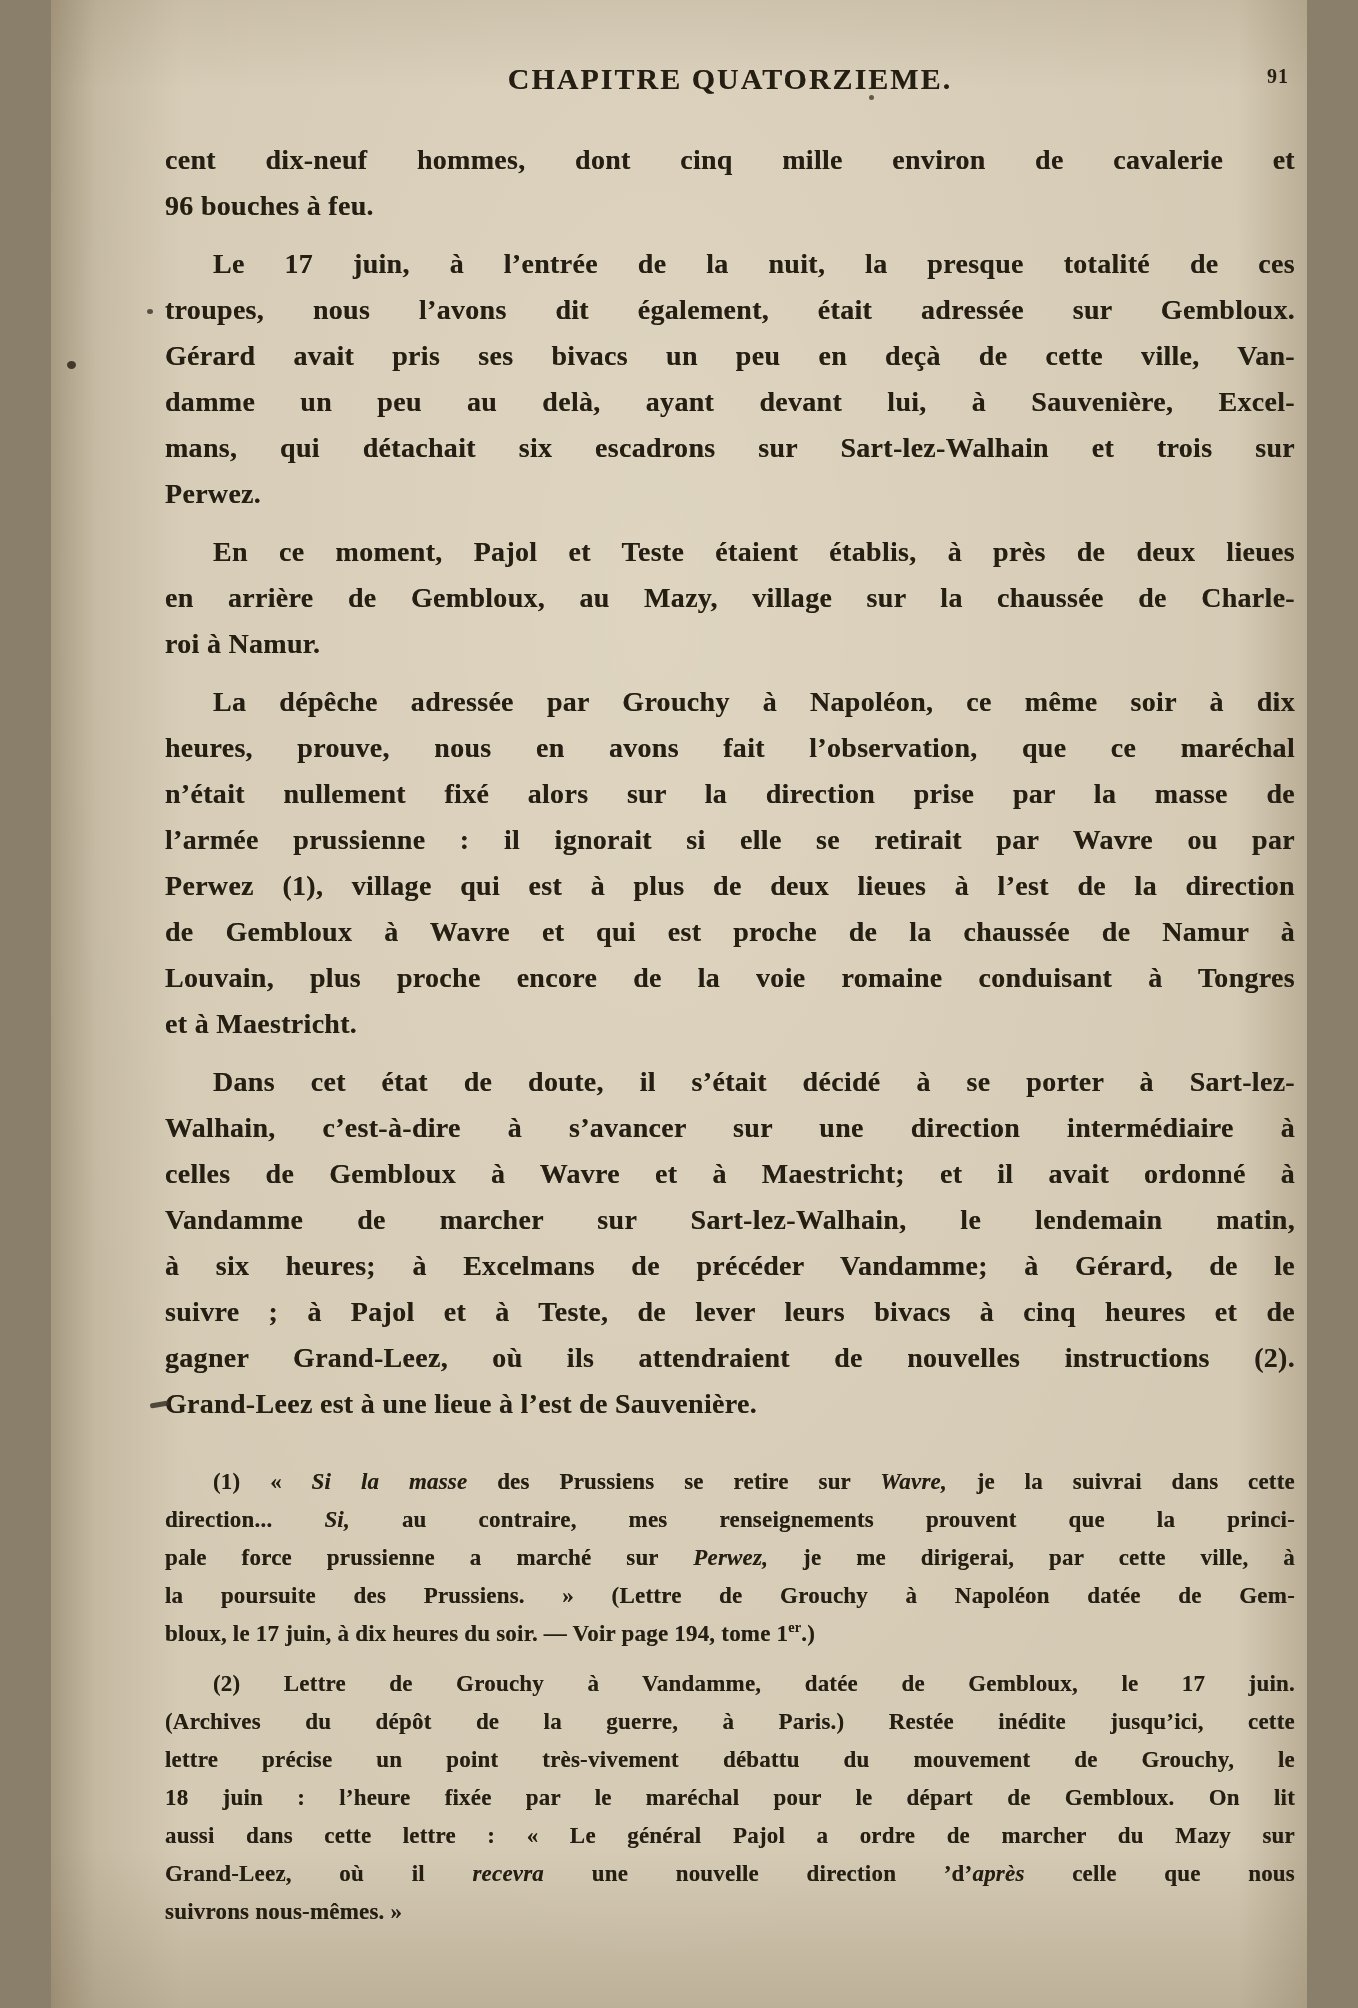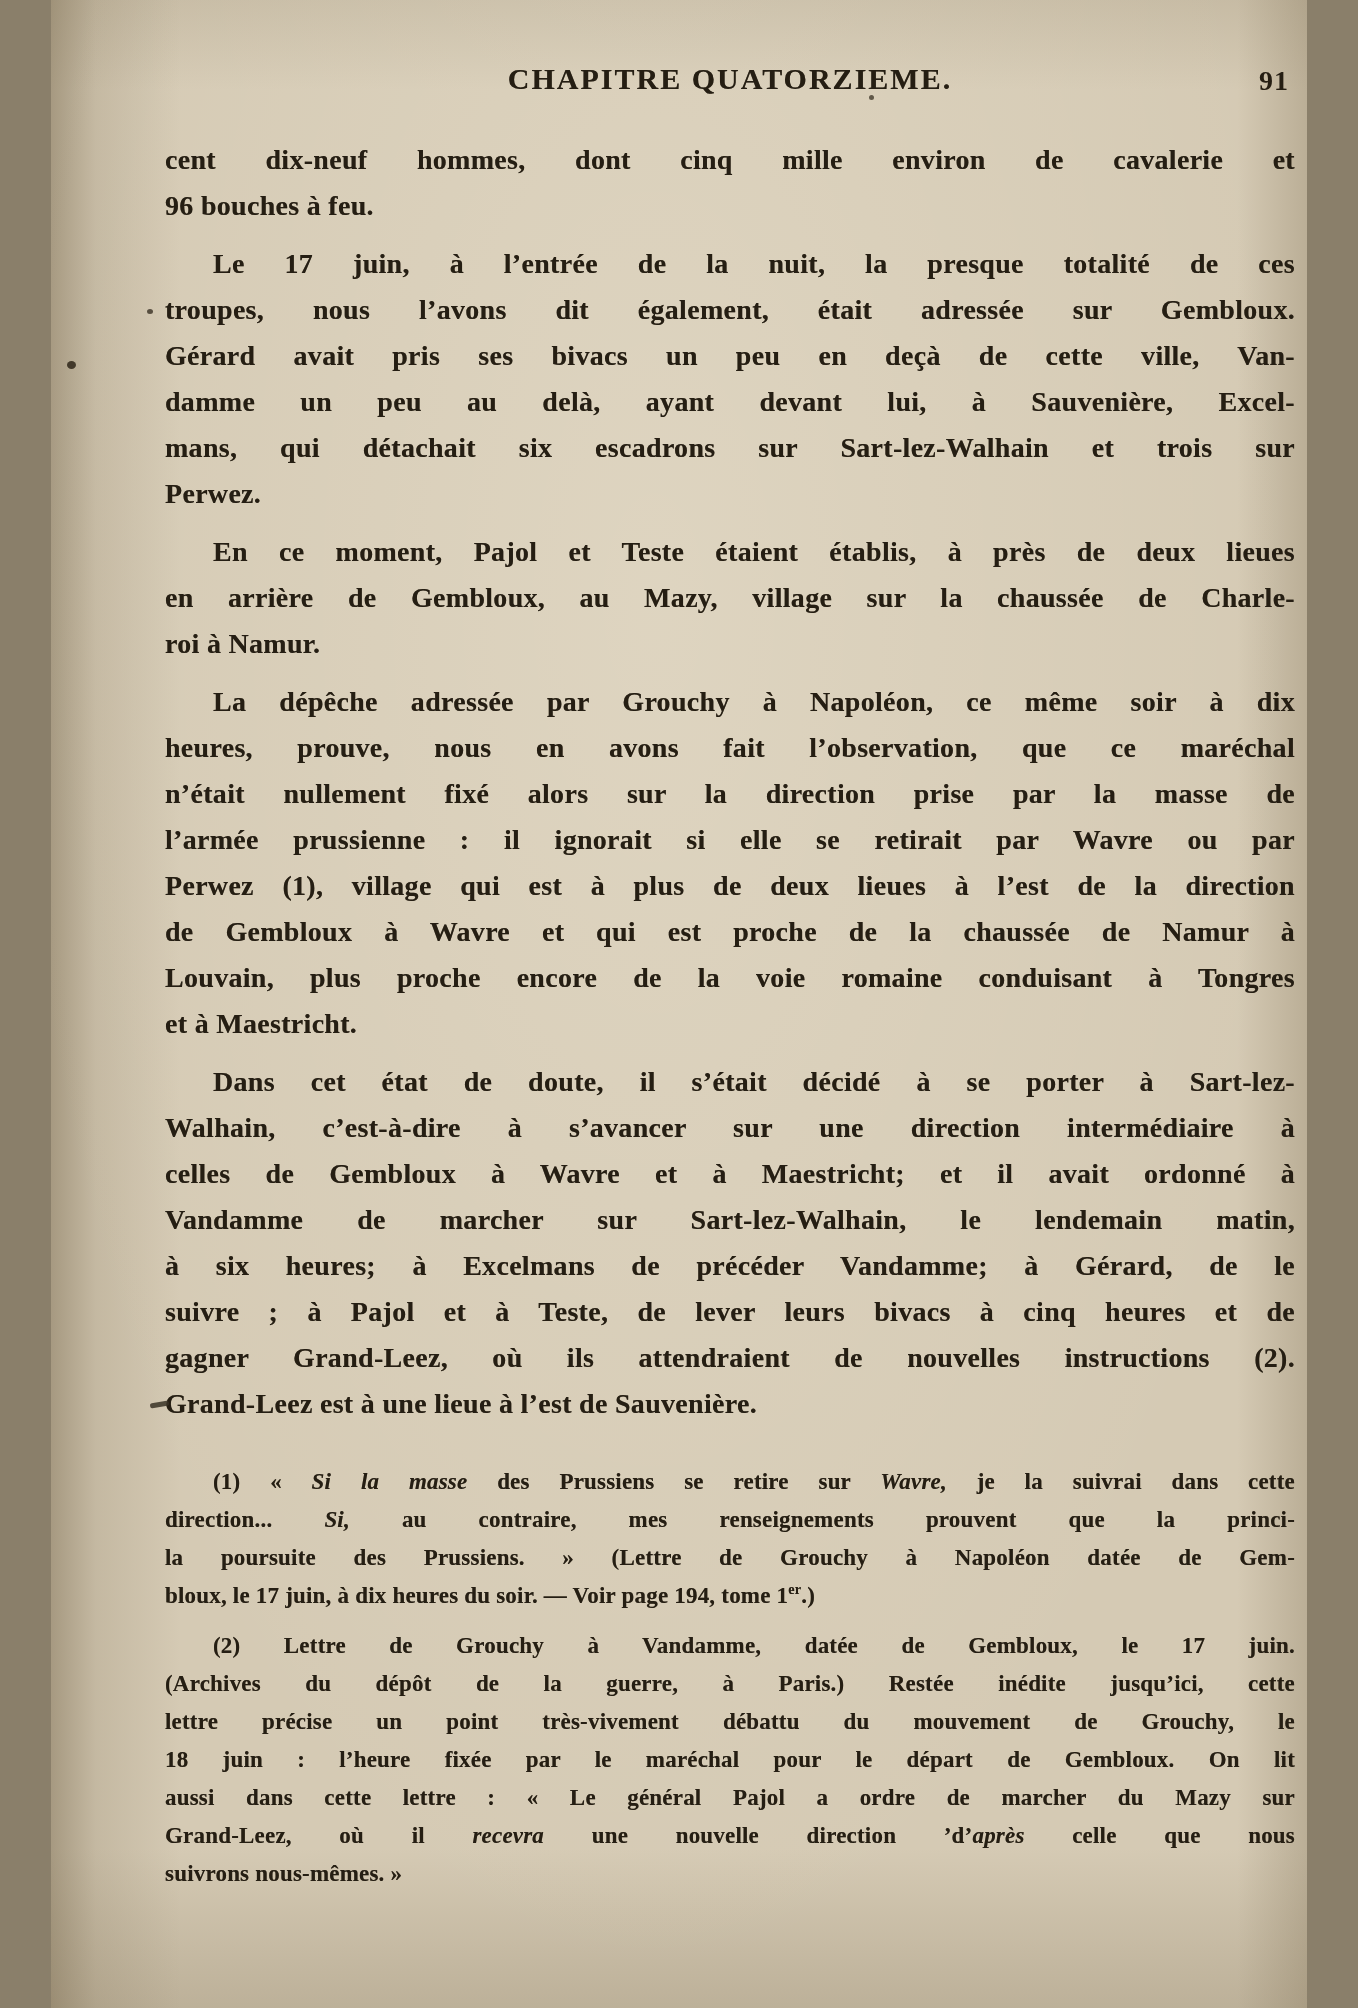--- a/index.html
+++ b/index.html
@@ -20,21 +20,21 @@
     color:#251e13;
   }
   .header{position:absolute;top:62px;left:114px;width:1130px;height:40px;}
   .chapter{
     display:block;text-align:center;
     font-size:30px;letter-spacing:2px;
     text-shadow:0 0 .5px rgba(35,25,12,.55);
   }
   .pagenum{
     position:absolute;right:6px;top:3px;
-    font-size:28px;letter-spacing:1px;
+    font-size:20px;letter-spacing:1px;
   }
   .bodytext{
     position:absolute;top:137px;left:114px;width:1130px;
     font-size:28px;line-height:46px;letter-spacing:.3px;
     text-shadow:0 0 .5px rgba(35,25,12,.5);
   }
   .footnotes{
     position:absolute;top:1451px;left:114px;width:1130px;
     font-size:23px;line-height:38px;letter-spacing:.2px;
     text-shadow:0 0 .4px rgba(35,25,12,.5);
@@ -103,20 +103,21 @@
         <div class="tline lastline">Grand-Leez est à une lieue à l’est de Sauvenière.</div>
       </div>
     </div>
 
   <div class="margin-dash"></div>
 
   <div class="footnotes">
       <div class="para">
         <div class="tline ind">(1) « <i>Si la masse</i> des Prussiens se retire sur <i>Wavre,</i> je la suivrai dans cette</div>
         <div class="tline">direction... <i>Si,</i> au contraire, mes renseignements prouvent que la princi-</div>
+        <div class="tline">pale force prussienne a marché sur <i>Perwez,</i> je me dirigerai, par cette ville, à</div>
         <div class="tline">la poursuite des Prussiens. » (Lettre de Grouchy à Napoléon datée de Gem-</div>
         <div class="tline lastline">bloux, le 17 juin, à dix heures du soir. — Voir page 194, tome 1<sup>er</sup>.)</div>
       </div>
       <div class="para">
         <div class="tline ind">(2) Lettre de Grouchy à Vandamme, datée de Gembloux, le 17 juin.</div>
         <div class="tline">(Archives du dépôt de la guerre, à Paris.) Restée inédite jusqu’ici, cette</div>
         <div class="tline">lettre précise un point très-vivement débattu du mouvement de Grouchy, le</div>
         <div class="tline">18 juin : l’heure fixée par le maréchal pour le départ de Gembloux. On lit</div>
         <div class="tline">aussi dans cette lettre : « Le général Pajol a ordre de marcher du Mazy sur</div>
         <div class="tline">Grand-Leez, où il <i>recevra</i> une nouvelle direction ’d’<i>après</i> celle que nous</div>

